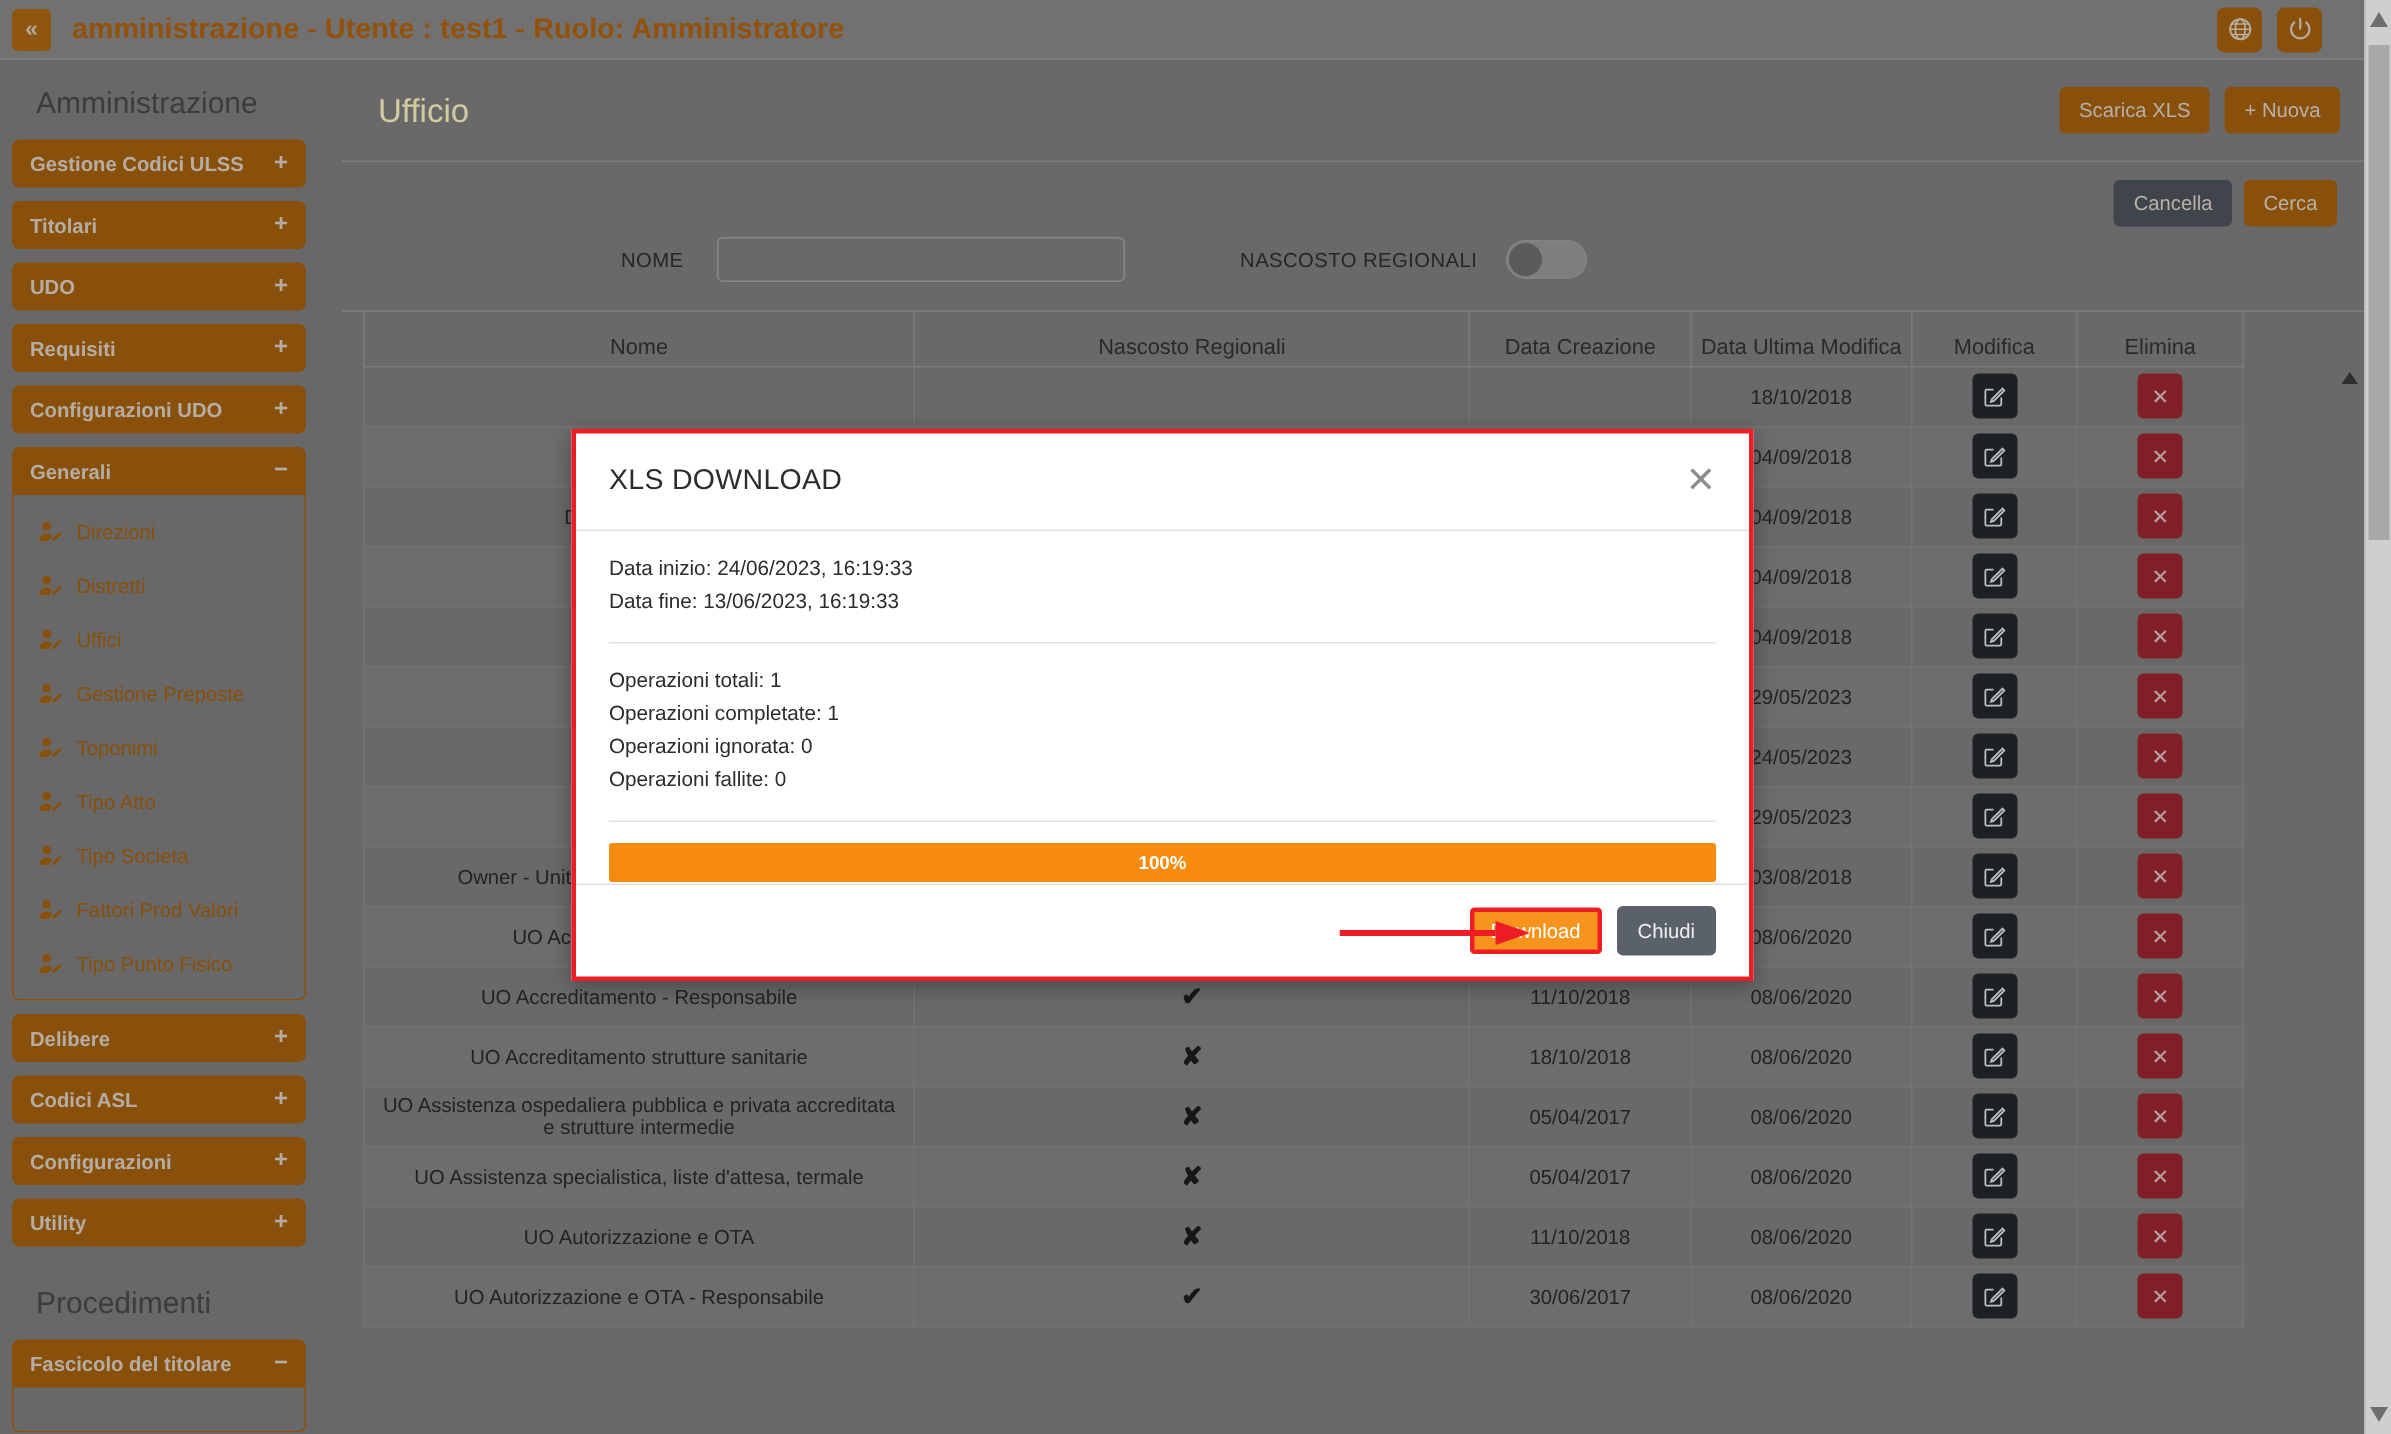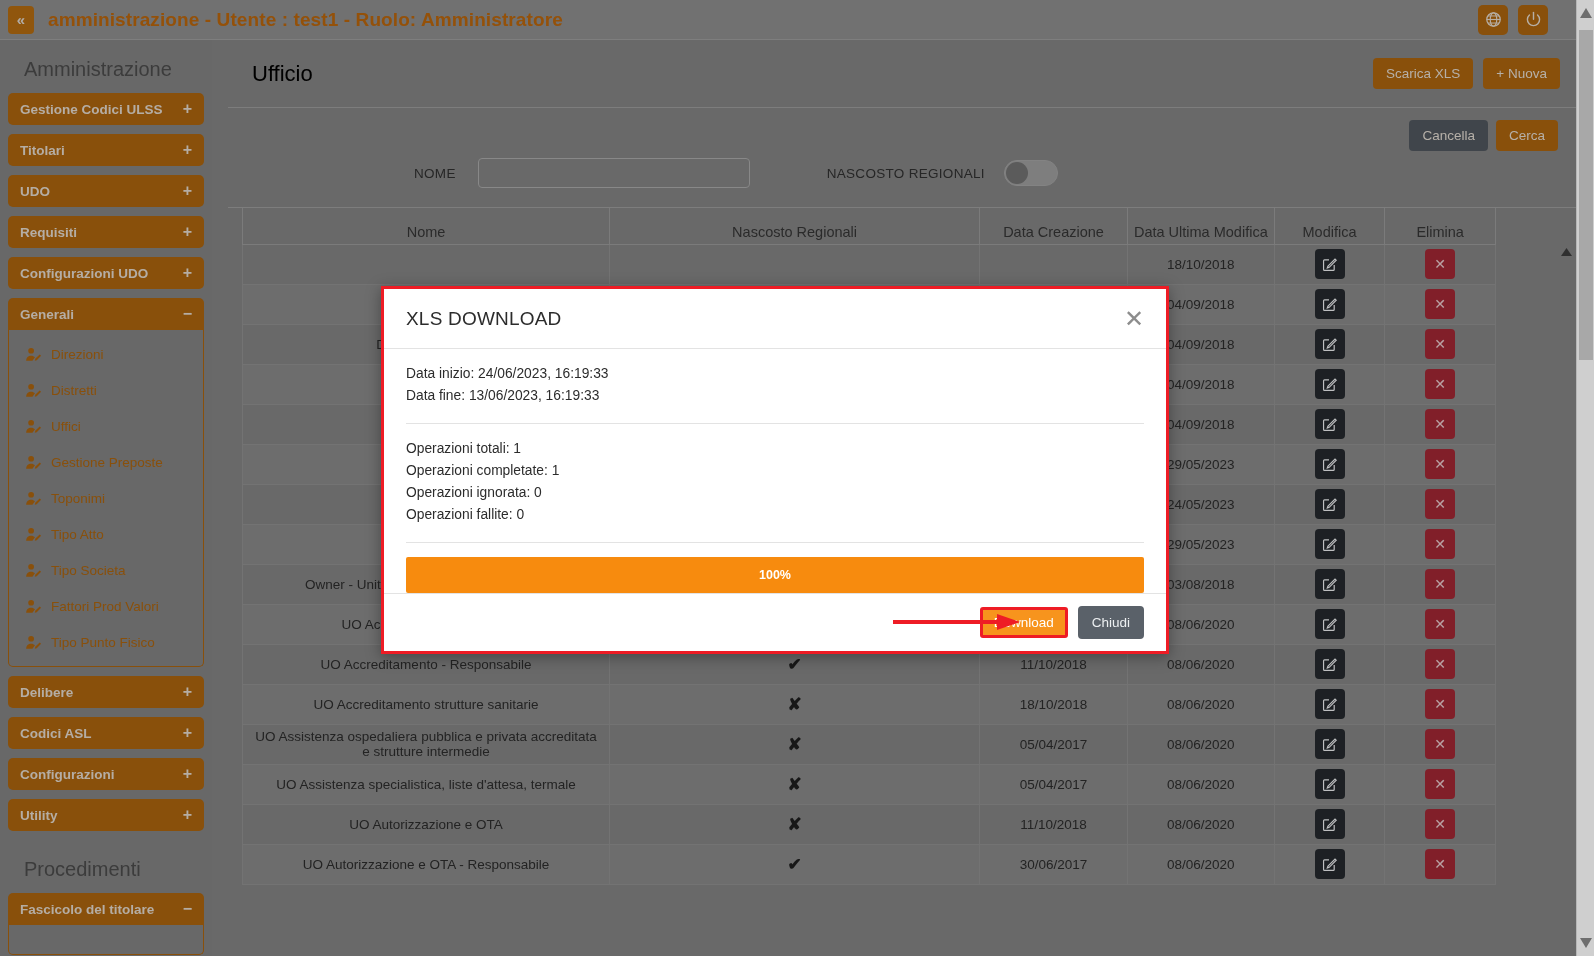--- a/index.html
+++ b/index.html
@@ -146,21 +146,21 @@
     width: 1348px; height: 916px;
     z-index: 5;
   }
   #page-header {
     height: 68px;
     border-bottom: 1px solid #999;
     display: flex; align-items: center;
     padding: 0 16px 0 24px;
   }
   #page-title {
-    color: #000000;
+    color: #fef9c3;
     font-size: 22px;
   }
   .header-btns { margin-left: auto; display: flex; gap: 10px; }
   .btn {
     border: none; border-radius: 4px;
     font-family: "Liberation Sans", sans-serif;
     font-size: 13.5px;
     padding: 8px 13px;
     cursor: pointer;
     color: #ded7ce;
@@ -342,21 +342,21 @@
   }
   #modal-body {
     flex: 1;
     padding: 14px 22px 0 22px;
     font-size: 13.8px;
     color: #2c2c2c;
   }
   #modal-body .line { line-height: 20px; padding: 1px 0; }
   .modal-divider { border-top: 1px solid #e3e3e3; margin: 16px 0 14px 0; }
   #progress-outer {
-    height: 36px;
+    height: 26px;
     background: #f2f2f2;
     border-radius: 2px;
     overflow: hidden;
     margin-top: 8px;
   }
   #progress-bar {
     height: 100%;
     background: #f78b0e;
     color: #ffffff;
     font-size: 12.5px;

